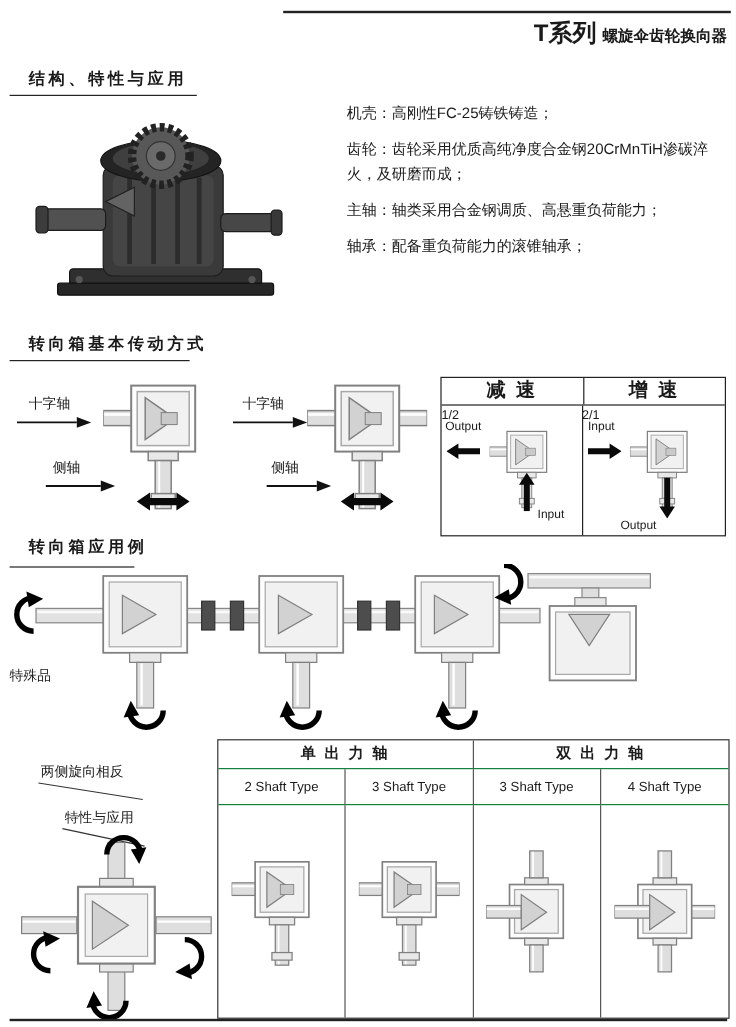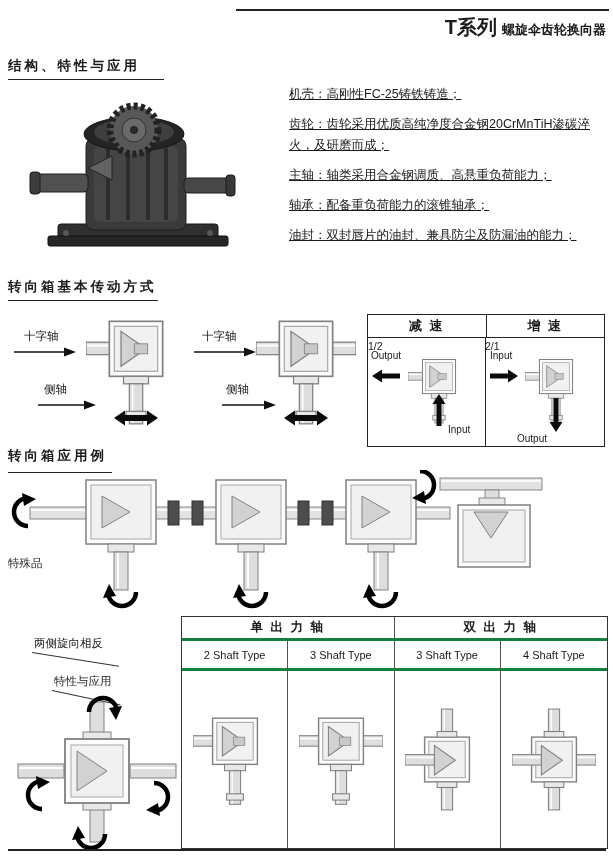--- a/index.html
+++ b/index.html
@@ -1,38 +1,38 @@
 <!DOCTYPE html>
 <html><head>
 <meta charset="utf-8">
 <style>
   html,body{margin:0;padding:0;}
   body{width:613px;height:856px;background:#eee;font-family:"Liberation Sans","DejaVu Sans",sans-serif;color:#1a1a1a;}
   .page{position:relative;width:613px;height:856px;background:#fff;overflow:hidden;}
   .abs{position:absolute;}
   .rule{background:#222;}
-  .sec-title{font-size:13.5px;font-weight:bold;letter-spacing:3px;white-space:nowrap;}
+  .sec-title{font-size:13.5px;font-weight:bold;letter-spacing:3px;white-space:nowrap;margin-left:16px;}
   .lbl{font-size:11.5px;white-space:nowrap;}
-  .spec-list{font-size:12.5px;line-height:21px;width:320px;text-decoration:underline;}
+  .spec-list{font-size:12.5px;line-height:21px;width:320px;}
   .spec-list p{margin:0 0 9px 0;}
   .hdr-row{text-align:right;white-space:nowrap;}
   .hdr-series{font-size:20px;font-weight:bold;}
   .hdr-sub{font-size:13px;font-weight:bold;margin-left:5px;}
   .ratio-table{border:1.5px solid #222;background:#fff;}
   .ratio-head{display:flex;height:22px;border-bottom:1px solid #222;}
-  .ratio-head div{flex:1;text-align:center;font-weight:bold;font-size:13px;line-height:22px;letter-spacing:2px;}
+  .ratio-head div{flex:1;text-align:center;font-weight:bold;font-size:16px;line-height:22px;letter-spacing:2px;}
   .ratio-head div:first-child{border-right:1px solid #222;}
   .ratio-body{position:relative;height:108px;}
   .ratio-cell{position:absolute;top:0;width:117px;height:108px;}
   .ratio-cell.cl{left:0;border-right:1px solid #222;}
   .ratio-cell.cr{left:117px;}
   .ratio-num{position:absolute;top:2px;left:0;width:100%;text-align:left;font-size:10.5px;}
   .io-lbl{position:absolute;font-size:10px;white-space:nowrap;}
   .type-table{position:absolute;display:grid;grid-template-columns:1fr 1fr 1fr 1fr;grid-template-rows:24px 30px 1fr;border:1.5px solid #333;background:#fff;}
-  .type-table>div{border-right:1px solid #555;border-bottom:3px solid #15803d;display:flex;align-items:center;justify-content:center;}
+  .type-table>div{border-right:1px solid #555;border-bottom:1px solid #15803d;display:flex;align-items:center;justify-content:center;}
   .type-table>div.span2{grid-column:span 2;font-weight:bold;font-size:12.5px;letter-spacing:2px;}
   .type-table>div.coltype{font-size:11px;}
   .type-table>div.lastcol{border-right:none;}
   .type-table>div.botrow{border-bottom:none;}
   .leader{height:1px;background:#333;transform-origin:left center;}
 </style>
 </head>
 <body>
 
 <svg width="0" height="0" style="position:absolute" aria-hidden="true">
@@ -118,21 +118,20 @@
     <circle cx="106" cy="44" r="12" fill="#6a6a6a" stroke="#333"></circle>
     <circle cx="106" cy="44" r="4" fill="#2a2a2a"></circle>
     <polygon points="60,82 84,70 84,94" fill="#636363" stroke="#222"></polygon>
   </svg>
 
   <div class="abs spec-list" style="left:289px;top:84px">
     <p>机壳：高刚性FC-25铸铁铸造；</p>
     <p>齿轮：齿轮采用优质高纯净度合金钢20CrMnTiH渗碳淬火，及研磨而成；</p>
     <p>主轴：轴类采用合金钢调质、高悬重负荷能力；</p>
     <p>轴承：配备重负荷能力的滚锥轴承；</p>
-    <p>油封：双封唇片的油封、兼具防尘及防漏油的能力；</p>
   </div>
 
   <div class="abs sec-title" style="left:8px;top:278px">转向箱基本传动方式</div>
   <div class="abs rule" style="left:8px;top:300px;width:150px;height:1px"></div>
 
   <div class="abs lbl" style="left:24px;top:329px">十字轴</div>
   <svg class="abs" style="left:14px;top:346px" width="62" height="12">
     <line x1="0" y1="6" x2="50" y2="6" stroke="#111" stroke-width="1.5"></line>
       <polygon points="50,1.5 62,6 50,10.5" fill="#111"></polygon>
   </svg>

